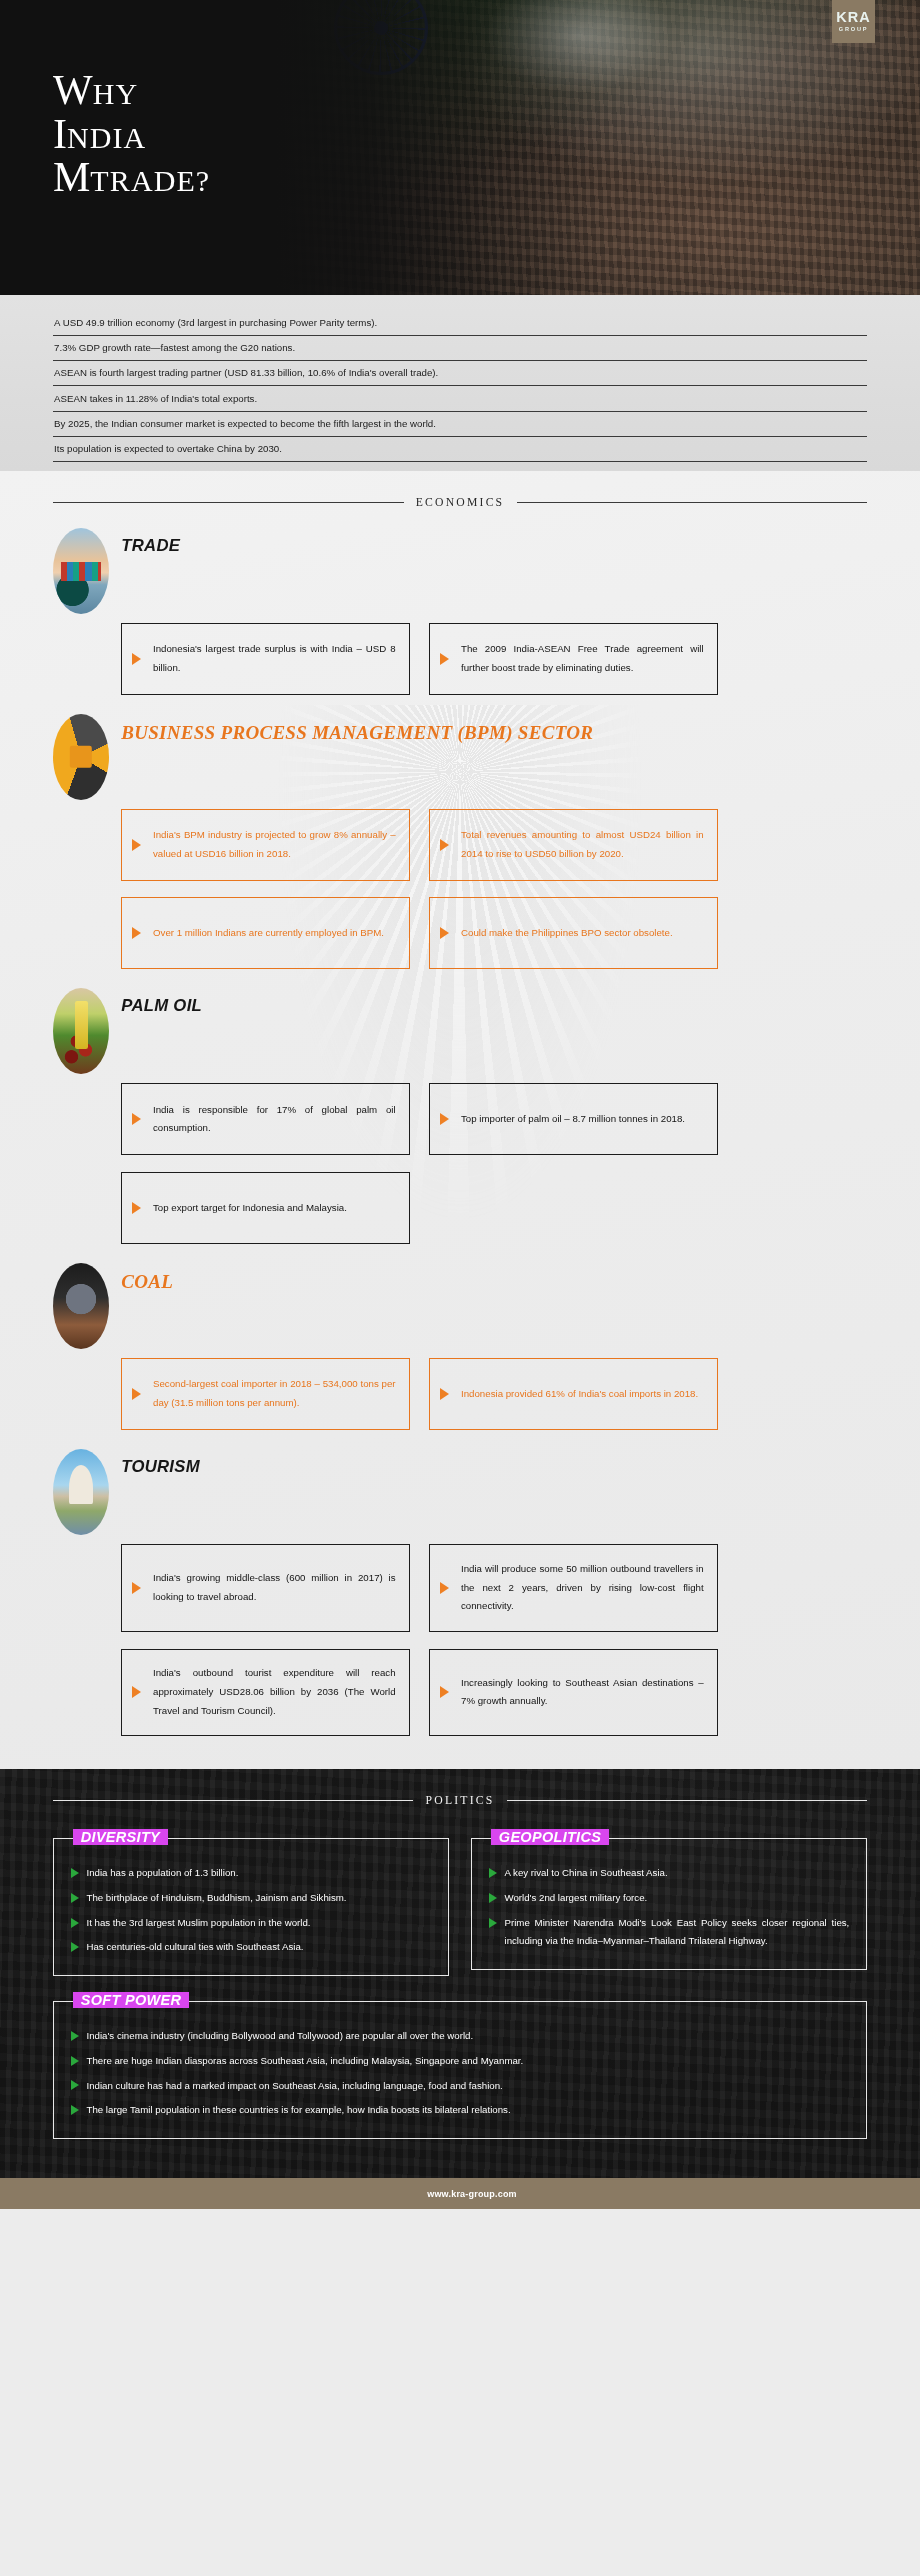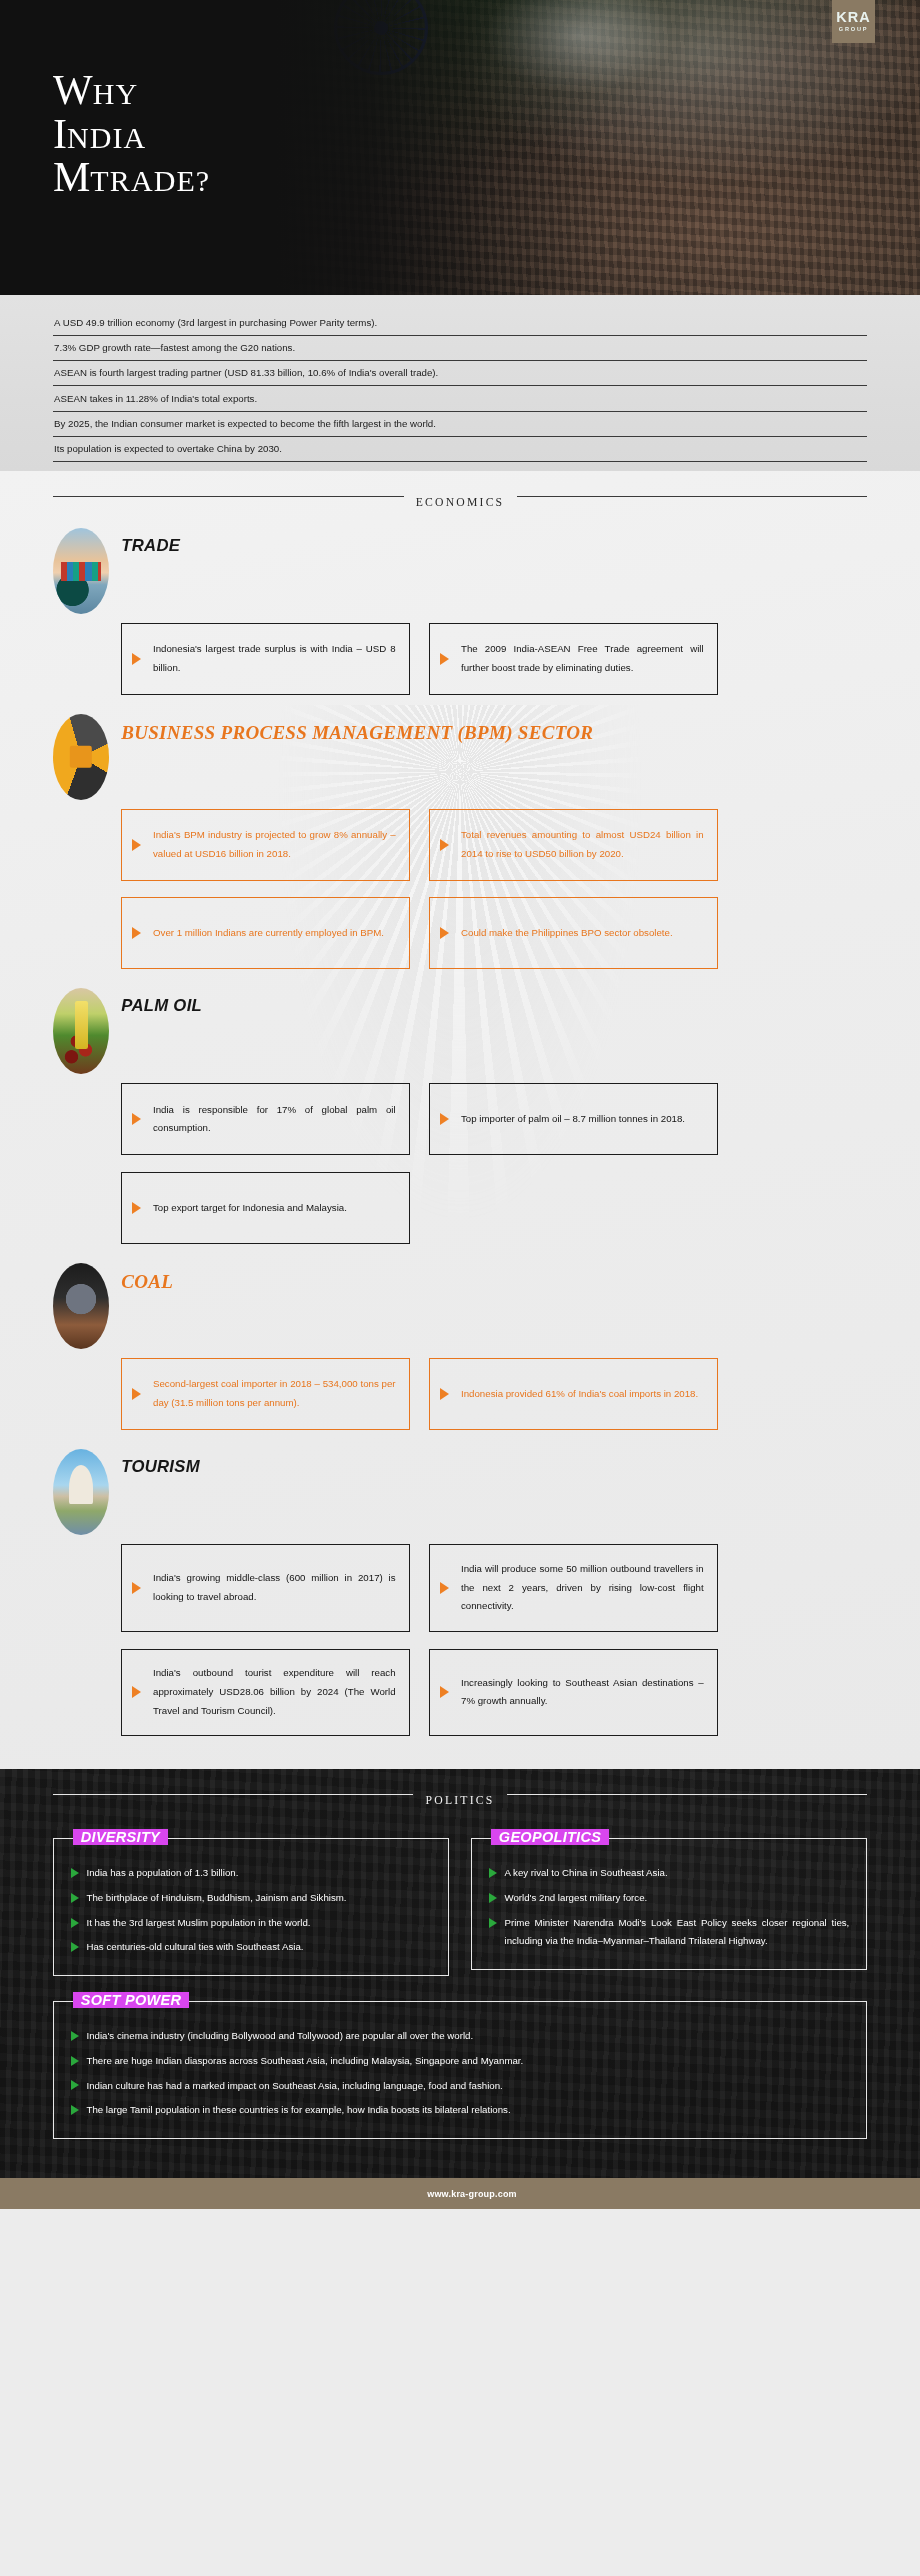--- a/index.html
+++ b/index.html
@@ -73,21 +73,21 @@
   .watermark{
     position:absolute;left:50%;top:234px;transform:translateX(-50%);
     width:501px;height:835px;pointer-events:none;opacity:.55;
     background:
       repeating-conic-gradient(from 180deg at 50% 8%,
         rgba(255,255,255,.95) 0deg 1.6deg, rgba(214,214,214,.55) 1.6deg 5.2deg);
     -webkit-mask-image:radial-gradient(ellipse 234px 556px at 50% 10%, #000 10%, transparent 78%);
             mask-image:radial-gradient(ellipse 234px 556px at 50% 10%, #000 10%, transparent 78%);
   }
   .sec-divider{
-    position:relative;display:flex;gap:12.2px;
+    position:relative;display:flex;align-items:center;gap:12.2px;
     margin:24.5px 53px 0 53px;
   }
   .sec-divider .bar{flex:1;height:0;border-top:1px solid #3a3a3a;}
   .sec-divider .txt{
     font-family:"Liberation Serif",serif;font-size:11.7px;letter-spacing:2.2px;color:#2a2a2a;
   }
   .sec-divider.dark .bar{border-top-color:#e6e6e6;}
   .sec-divider.dark .txt{color:#f2f2f2;}
 
   .block{position:relative;margin:0 53px;padding-top:19px;}
@@ -326,21 +326,21 @@
         <div class="card">
           <span class="arrow"></span>
           <p>India's growing middle-class (600 million in 2017) is looking to travel abroad.</p>
         </div>
         <div class="card">
           <span class="arrow"></span>
           <p>India will produce some 50 million outbound travellers in the next 2 years, driven by rising low-cost flight connectivity.</p>
         </div>
         <div class="card">
           <span class="arrow"></span>
-          <p>India's outbound tourist expenditure will reach approximately USD28.06 billion by 2024 (The World Travel and Tourism Council).</p>
+          <p>India's outbound tourist expenditure will reach approximately USD28.06 billion by 2036 (The World Travel and Tourism Council).</p>
         </div>
         <div class="card">
           <span class="arrow"></span>
           <p>Increasingly looking to Southeast Asian destinations – 7% growth annually.</p>
         </div>
       </div>
     </div>
   </div>
 
   <div class="politics">

